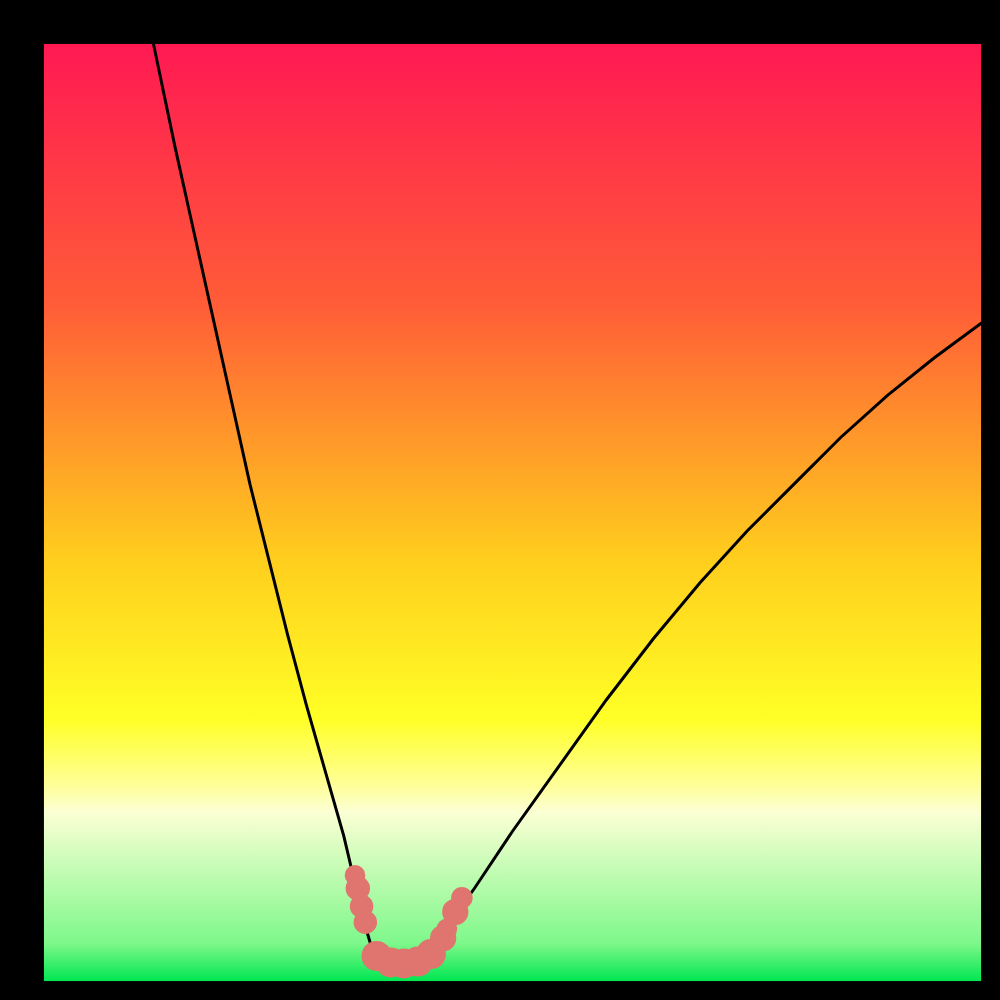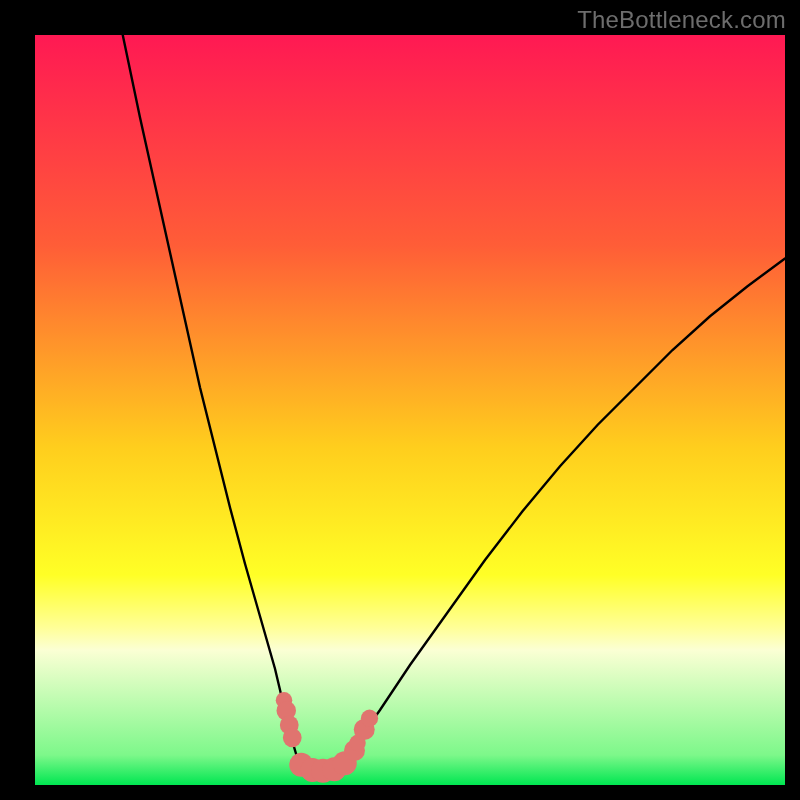--- a/index.html
+++ b/index.html
@@ -34,21 +34,20 @@
     top: 35px;
     width: 750px;
     height: 750px;
   }
   svg { display: block; }
 </style>
 </head>
 <body>
 
 <div class="frame">
-  <div class="watermark">TheBottleneck.com</div>
 
   <div class="plot">
     <svg id="svg" width="750" height="750" viewBox="0 0 750 750">
       <defs>
         <linearGradient id="bg-grad" x1="0" y1="0" x2="0" y2="1">
             <stop offset="0%" stop-color="#ff1953"></stop>
             <stop offset="28.000000000000004%" stop-color="#ff5d37"></stop>
             <stop offset="55.00000000000001%" stop-color="#ffce1d"></stop>
             <stop offset="72%" stop-color="#ffff26"></stop>
             <stop offset="79%" stop-color="#ffff97"></stop>

